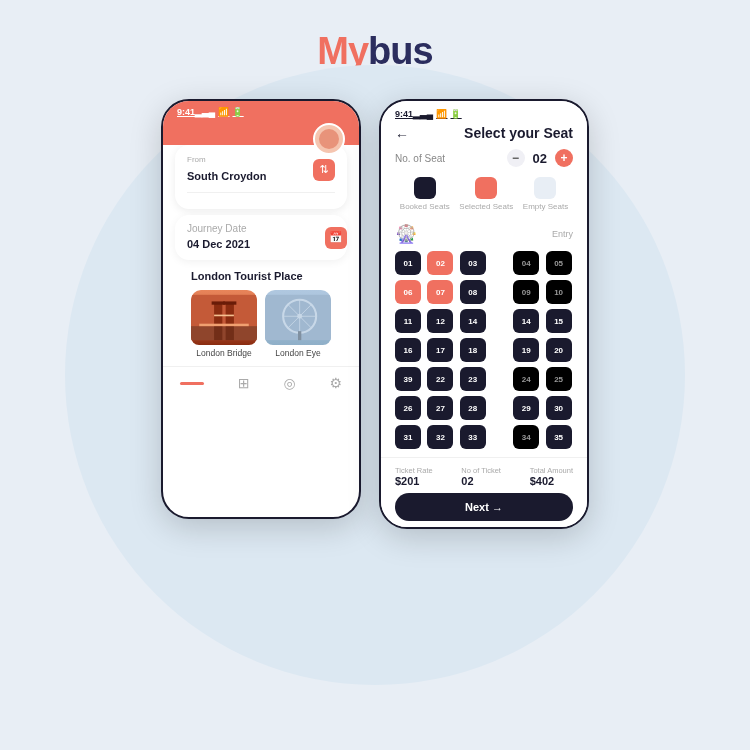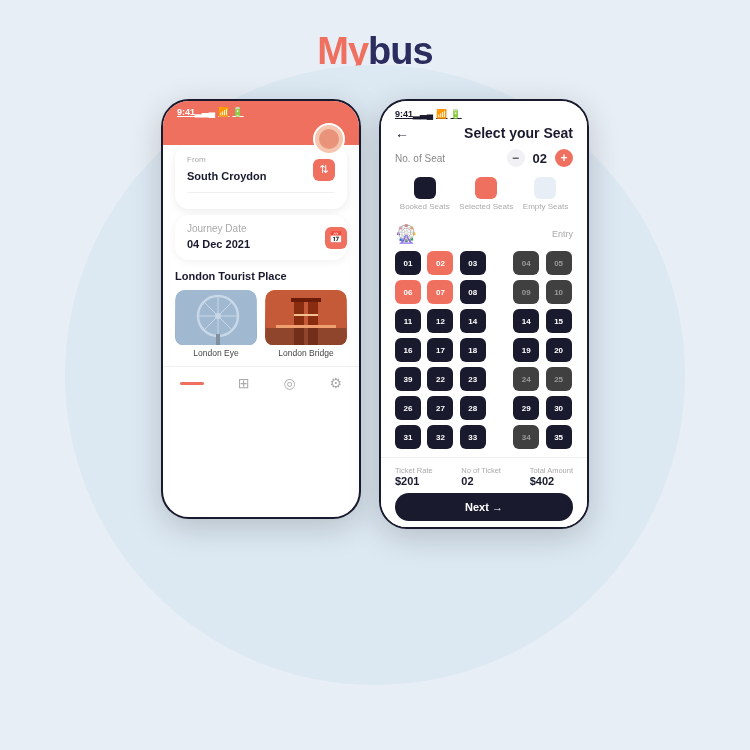--- a/index.html
+++ b/index.html
@@ -177,21 +177,21 @@
       background: #1a1a2e;
       color: #fff;
       border-radius: 20px;
       text-align: center;
       font-size: 11px;
       font-weight: 600;
       padding: 7px 0;
       margin: 10px 12px 0;
     }
     .tourist-section {
-      padding: 10px 12px 0;
+      padding: 10px 28px 0;
     }
     .tourist-title {
       font-size: 11px;
       font-weight: 700;
       color: #1a1a2e;
       margin-bottom: 8px;
     }
     .tourist-images {
       display: flex;
       gap: 8px;
@@ -360,21 +360,21 @@
       border-radius: 6px;
       display: flex;
       align-items: center;
       justify-content: center;
       font-size: 8px;
       font-weight: 700;
       color: #fff;
     }
     .seat-booked { background: #1a1a2e; }
     .seat-selected { background: #f07060; }
-    .seat-empty { background: #404040; color: #999; }
+    .seat-empty { background: #000000; color: #999; }
     .footer-bar {
       background: #fff;
       border-top: 1px solid #f0f0f0;
       padding: 8px 14px 6px;
     }
     .footer-info-row {
       display: flex;
       justify-content: space-between;
       margin-bottom: 6px;
     }
@@ -445,55 +445,55 @@
       <div style="background:#fff; margin: 6px 12px 0; border-radius:14px; padding:8px 12px; box-shadow:0 2px 8px rgba(0,0,0,0.06); position:relative;">
         <span style="font-size:10px;color:#aaa;display:block;">Journey Date</span>
         <span style="font-size:11px;color:#1a1a2e;font-weight:600;">04 Dec 2021</span>
         <div class="calendar-icon">📅</div>
       </div>
 
 
       <div class="tourist-section">
         <div class="tourist-title">London Tourist Place</div>
         <div class="tourist-images">
-          <div class="tourist-card">
-            <div class="tourist-img">
-              <div class="london-eye">
-                <svg width="100%" height="100%" viewBox="0 0 80 55" xmlns="http://www.w3.org/2000/svg">
-                  <rect x="0" y="0" width="80" height="55" fill="#a0b8d0"></rect>
-                  <circle cx="42" cy="26" r="20" stroke="#c8d8e8" stroke-width="2.5" fill="none"></circle>
-                  <circle cx="42" cy="26" r="3" fill="#c8d8e8"></circle>
-                  <line x1="42" y1="6" x2="42" y2="46" stroke="#c8d8e8" stroke-width="1"></line>
-                  <line x1="22" y1="26" x2="62" y2="26" stroke="#c8d8e8" stroke-width="1"></line>
-                  <line x1="28" y1="12" x2="56" y2="40" stroke="#c8d8e8" stroke-width="1"></line>
-                  <line x1="56" y1="12" x2="28" y2="40" stroke="#c8d8e8" stroke-width="1"></line>
-                  <rect x="40" y="44" width="4" height="11" fill="#8090a0"></rect>
-                </svg>
-              </div>
-            </div>
-            <div class="tourist-name">London Eye</div>
-          </div>
           <div class="tourist-card">
             <div class="tourist-img">
               <div class="tower-bridge">
                 
                 <svg width="100%" height="100%" viewBox="0 0 80 55" xmlns="http://www.w3.org/2000/svg">
                   <rect x="0" y="0" width="80" height="55" fill="#c45a38"></rect>
                   <rect x="28" y="10" width="10" height="45" fill="#8a2c10"></rect>
                   <rect x="42" y="10" width="10" height="45" fill="#8a2c10"></rect>
                   <rect x="25" y="8" width="16" height="4" fill="#6a1c08"></rect>
                   <rect x="39" y="8" width="16" height="4" fill="#6a1c08"></rect>
                   <rect x="28" y="24" width="24" height="2" fill="#f5c090"></rect>
                   <rect x="0" y="38" width="80" height="17" fill="#5a3020" opacity="0.5"></rect>
                   <rect x="10" y="35" width="60" height="3" fill="#f0a070"></rect>
                 </svg>
               </div>
             </div>
             <div class="tourist-name">London Bridge</div>
           </div>
+          <div class="tourist-card">
+            <div class="tourist-img">
+              <div class="london-eye">
+                <svg width="100%" height="100%" viewBox="0 0 80 55" xmlns="http://www.w3.org/2000/svg">
+                  <rect x="0" y="0" width="80" height="55" fill="#a0b8d0"></rect>
+                  <circle cx="42" cy="26" r="20" stroke="#c8d8e8" stroke-width="2.5" fill="none"></circle>
+                  <circle cx="42" cy="26" r="3" fill="#c8d8e8"></circle>
+                  <line x1="42" y1="6" x2="42" y2="46" stroke="#c8d8e8" stroke-width="1"></line>
+                  <line x1="22" y1="26" x2="62" y2="26" stroke="#c8d8e8" stroke-width="1"></line>
+                  <line x1="28" y1="12" x2="56" y2="40" stroke="#c8d8e8" stroke-width="1"></line>
+                  <line x1="56" y1="12" x2="28" y2="40" stroke="#c8d8e8" stroke-width="1"></line>
+                  <rect x="40" y="44" width="4" height="11" fill="#8090a0"></rect>
+                </svg>
+              </div>
+            </div>
+            <div class="tourist-name">London Eye</div>
+          </div>
         </div>
       </div>
 
       <div class="bottom-nav">
         <div class="nav-dot"></div>
         <span class="nav-icon">⊞</span>
         <span class="nav-icon">◎</span>
         <span class="nav-icon">⚙</span>
       </div>
     </div>

